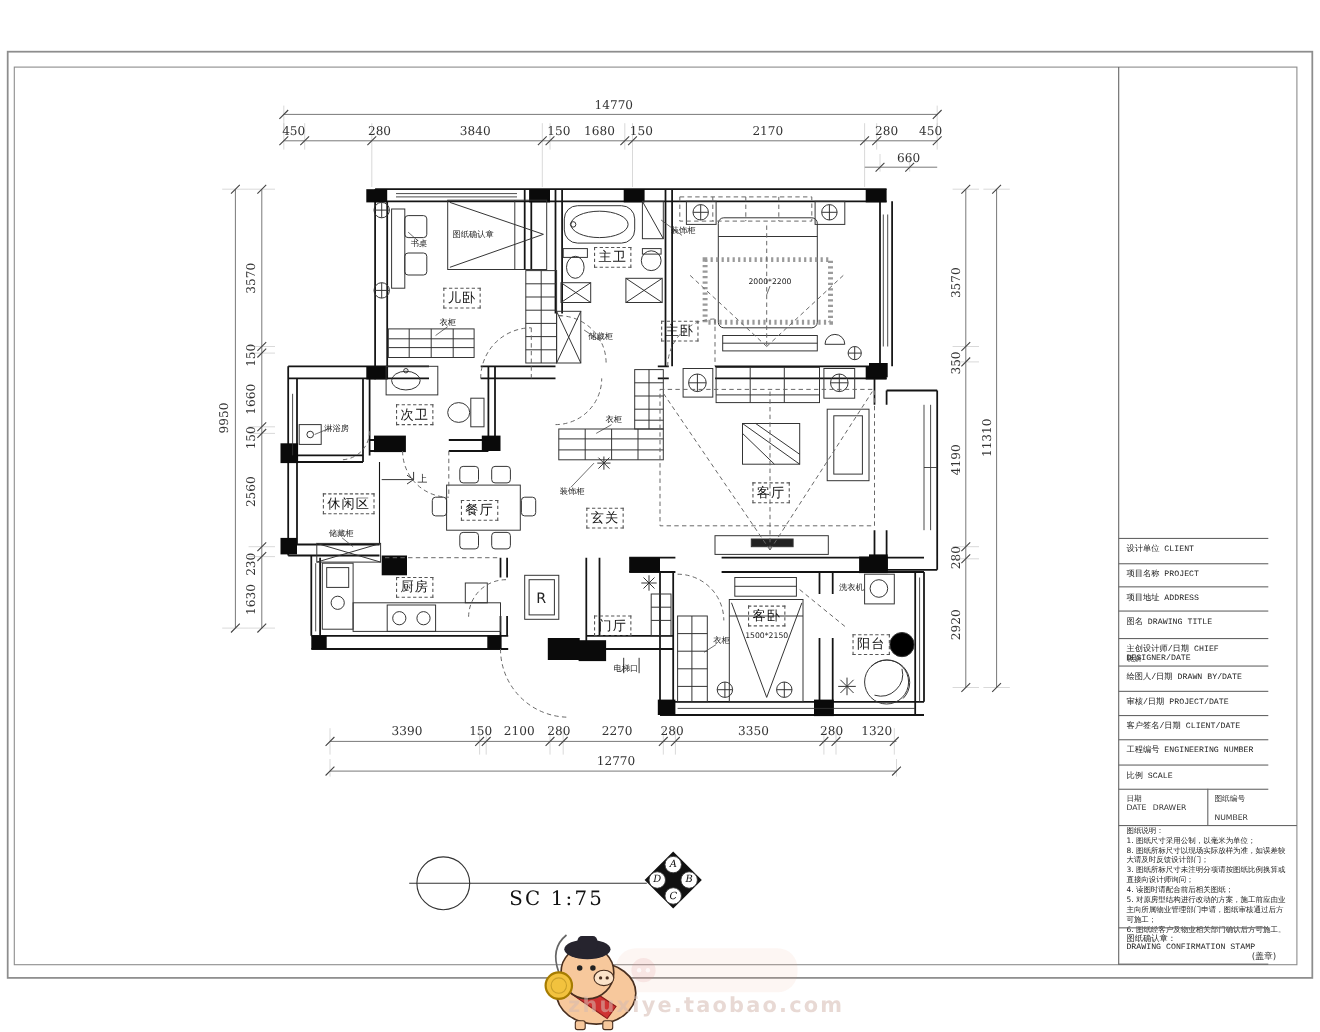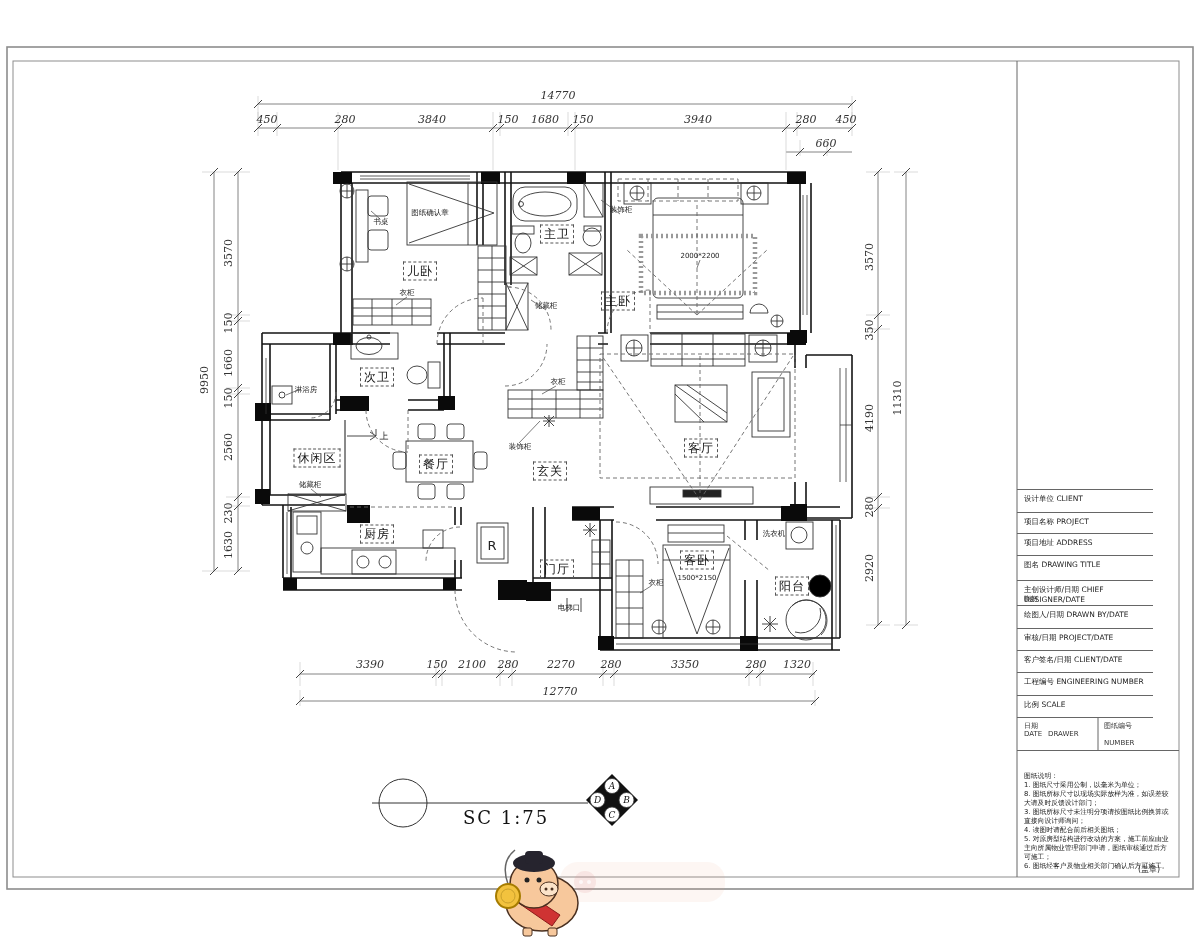--- a/index.html
+++ b/index.html
@@ -3,27 +3,27 @@
 <meta charset="utf-8">
 <style>
   html,body{margin:0;padding:0;background:#fff;}
   #sheet{position:relative;width:1200px;height:938px;background:#fff;overflow:hidden;
          font-family:"DejaVu Sans",sans-serif;color:#222;}
   svg{position:absolute;left:0;top:0;}
   .lbl{position:absolute;white-space:nowrap;}
   .room-label{font-size:12px;letter-spacing:1px;color:#111;border:1px dashed #555;
               padding:0 3px;transform:translate(-50%,-50%);background:transparent;}
   .ann{font-size:7.5px;color:#222;transform:translate(-50%,-50%);}
-  .dim{font-family:"DejaVu Serif",serif;font-size:11px;color:#333;transform:translate(-50%,-100%);font-style:italic;}
+  .dim{font-family:"DejaVu Serif",serif;font-size:11px;color:#333;transform:translate(-50%,-100%);}
   .dimv{font-family:"DejaVu Serif",serif;font-size:11px;color:#333;transform:translate(-50%,-50%) rotate(-90deg);}
   .tb-row{position:absolute;left:1017px;width:136px;border-top:1px solid #666;box-sizing:border-box;
-          padding:4px 0 0 7px;font-size:7.5px;color:#222;}
+          padding:4px 0 0 7px;font-size:7.5px;color:#222;font-family:Liberation Mono, monospace;}
   .tb-sub{position:absolute;font-size:7px;color:#333;}
   .tb-notes{position:absolute;left:1017px;width:162px;border-top:1px solid #666;box-sizing:border-box;
-            padding:21px 6px 0 7px;font-size:6.8px;line-height:9px;color:#222;}
+            padding:0 6px 0 7px;font-size:6.8px;line-height:9px;color:#222;}
   .caption-title{font-family:"DejaVu Serif",serif;font-size:23px;letter-spacing:3px;color:#111;
                  transform:translate(-50%,-50%);}
   .caption-scale{font-family:"DejaVu Serif",serif;font-size:18px;letter-spacing:2px;color:#111;
                  transform:translate(-50%,-50%);}
   .compass-letter{font-family:"DejaVu Serif",serif;font-style:italic;font-size:9px;color:#111;
                   transform:translate(-50%,-50%);}
   .wm-url{font-size:19px;font-weight:bold;letter-spacing:2px;color:rgba(214,186,176,0.55);
           transform:translate(-50%,-50%);}
 </style>
 </head>
@@ -338,21 +338,21 @@
 <div class="lbl ann" style="left:700px;top:256px;font-size:7px">2000*2200</div>
 <div class="lbl ann" style="left:697px;top:578px;font-size:7px">1500*2150</div>
 
 <div class="lbl dim" style="left:558px;top:102px">14770</div>
 <div class="lbl dim" style="left:267px;top:126px">450</div>
 <div class="lbl dim" style="left:345px;top:126px">280</div>
 <div class="lbl dim" style="left:432px;top:126px">3840</div>
 <div class="lbl dim" style="left:508px;top:126px">150</div>
 <div class="lbl dim" style="left:545px;top:126px">1680</div>
 <div class="lbl dim" style="left:583px;top:126px">150</div>
-<div class="lbl dim" style="left:698px;top:126px">3940</div>
+<div class="lbl dim" style="left:698px;top:126px">2170</div>
 <div class="lbl dim" style="left:806px;top:126px">280</div>
 <div class="lbl dim" style="left:846px;top:126px">450</div>
 <div class="lbl dim" style="left:826px;top:150px">660</div>
 
 <div class="lbl dim" style="left:370px;top:671px">3390</div>
 <div class="lbl dim" style="left:437px;top:671px">150</div>
 <div class="lbl dim" style="left:472px;top:671px">2100</div>
 <div class="lbl dim" style="left:508px;top:671px">280</div>
 <div class="lbl dim" style="left:561px;top:671px">2270</div>
 <div class="lbl dim" style="left:611px;top:671px">280</div>
@@ -396,22 +396,27 @@
 <div class="tb-sub" style="left:1104px;top:739px">NUMBER</div>
 <div class="tb-notes" style="top:750px;height:93px">
   <div>图纸说明：</div>
   <div>1. 图纸尺寸采用公制，以毫米为单位；</div>
   <div>8. 图纸所标尺寸以现场实际放样为准，如误差较大请及时反馈设计部门；</div>
   <div>3. 图纸所标尺寸未注明分项请按图纸比例换算或直接向设计师询问；</div>
   <div>4. 读图时请配合前后相关图纸；</div>
   <div>5. 对原房型结构进行改动的方案，施工前应由业主向所属物业管理部门申请，图纸审核通过后方可施工；</div>
   <div>6. 图纸经客户及物业相关部门确认后方可施工。</div>
 </div>
+<div class="tb-row" style="top:843px;height:34px;border-bottom:1px solid #666">
+  <div>图纸确认章：</div>
+  <div>DRAWING CONFIRMATION STAMP</div>
+</div>
 <div class="tb-sub" style="left:1138px;top:864px;font-size:8px">(盖章)</div>
 
 <div class="lbl caption-scale" style="left:506px;top:817px">SC  1:75</div>
 <div class="lbl compass-letter" style="left:612px;top:786px">A</div>
 <div class="lbl compass-letter" style="left:626.5px;top:800px">B</div>
 <div class="lbl compass-letter" style="left:612px;top:814.5px">C</div>
 <div class="lbl compass-letter" style="left:597.5px;top:800px">D</div>
 
+<div class="lbl wm-url" style="left:642px;top:914px">zhuxiye.taobao.com</div>
 
 </div>
 
 </body></html>

